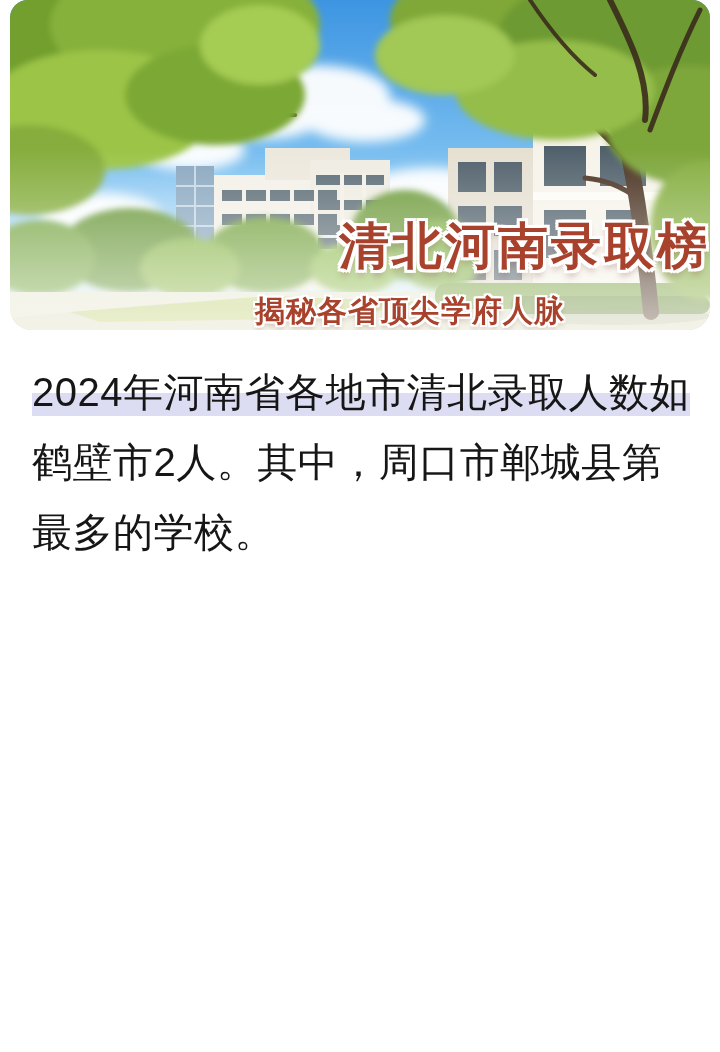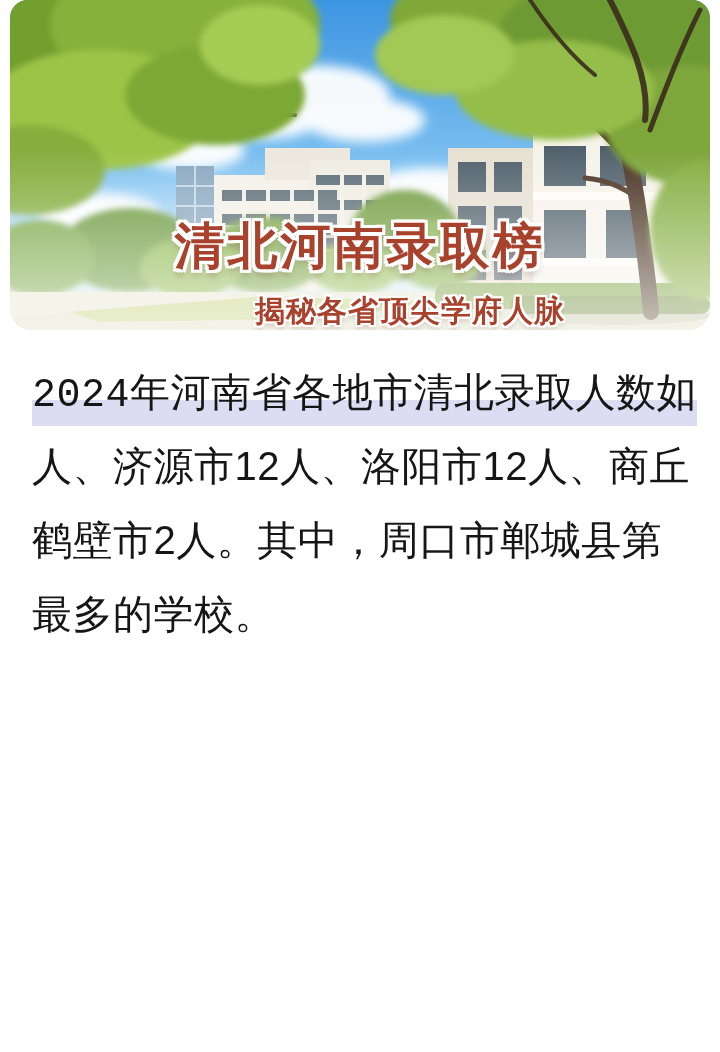--- a/index.html
+++ b/index.html
@@ -13,21 +13,21 @@
     position: relative;
     margin: 0 10px;
     height: 330px;
     border-radius: 18px 18px 22px 22px;
     overflow: hidden;
   }
   .hero svg { display: block; width: 100%; height: 100%; }
   .hero-title {
     position: absolute;
     top: 213px; left: 0; right: 0;
-    text-align: center;
+    text-align: right;
     font-size: 50px;
     font-weight: 900;
     letter-spacing: 3px;
     color: #a8422c;
     text-shadow:
       -3px -3px 0 #fff, 3px -3px 0 #fff, -3px 3px 0 #fff, 3px 3px 0 #fff,
       -3px 0 0 #fff, 3px 0 0 #fff, 0 -3px 0 #fff, 0 3px 0 #fff,
       0 6px 7px rgba(110,50,25,0.35);
   }
   .hero-subtitle {
@@ -47,22 +47,21 @@
   .article {
     margin: 27px 28px 0 32px;
     font-size: 40px;
     line-height: 70px;
     color: #161616;
     letter-spacing: 0.5px;
   }
   .tline { white-space: nowrap; }
   .hl {
     background-image: linear-gradient(to bottom, rgba(0,0,0,0) 50%, #dcdcf2 50%);
-    padding-bottom: 8px;
-    font-family: Liberation Mono, monospace;
+    padding-bottom: 2px;
   }
   .hl:empty { padding: 0; background: none; }
 </style>
 </head>
 <body>
 
 <div class="hero">
   <svg viewBox="0 0 700 330" preserveAspectRatio="none" aria-hidden="true">
     <defs>
       <linearGradient id="sky" x1="0" y1="0" x2="0" y2="1">
@@ -206,16 +205,15 @@
 
     <rect width="700" height="330" fill="url(#haze)"></rect>
   </svg>
 
   <div class="hero-title">清北河南录取榜</div>
   <div class="hero-subtitle">揭秘各省顶尖学府人脉</div>
 </div>
 
 <div class="article">
   <div class="tline"><span class="hl">2024年河南省各地市清北录取人数如</span><span></span></div>
-  <div class="tline"><span class="hl"></span><span>人、济源市12人、洛阳市12人、商丘</span></div>
   <div class="tline"><span class="hl"></span><span>鹤壁市2人。其中，周口市郸城县第</span></div>
   <div class="tline"><span class="hl"></span><span>最多的学校。</span></div>
 </div>
 
 </body></html>

